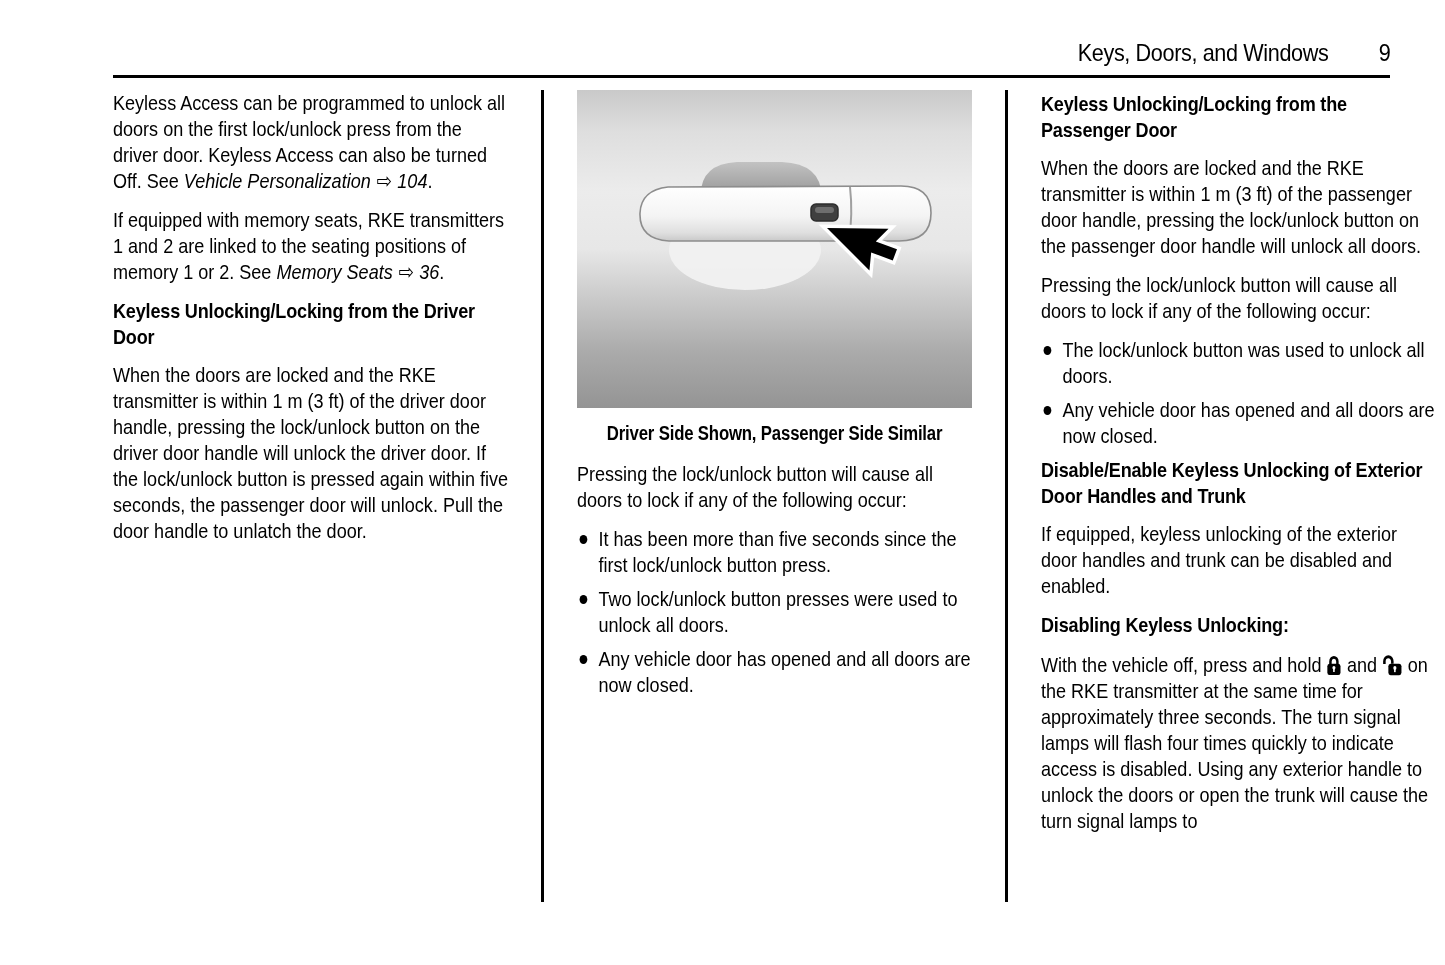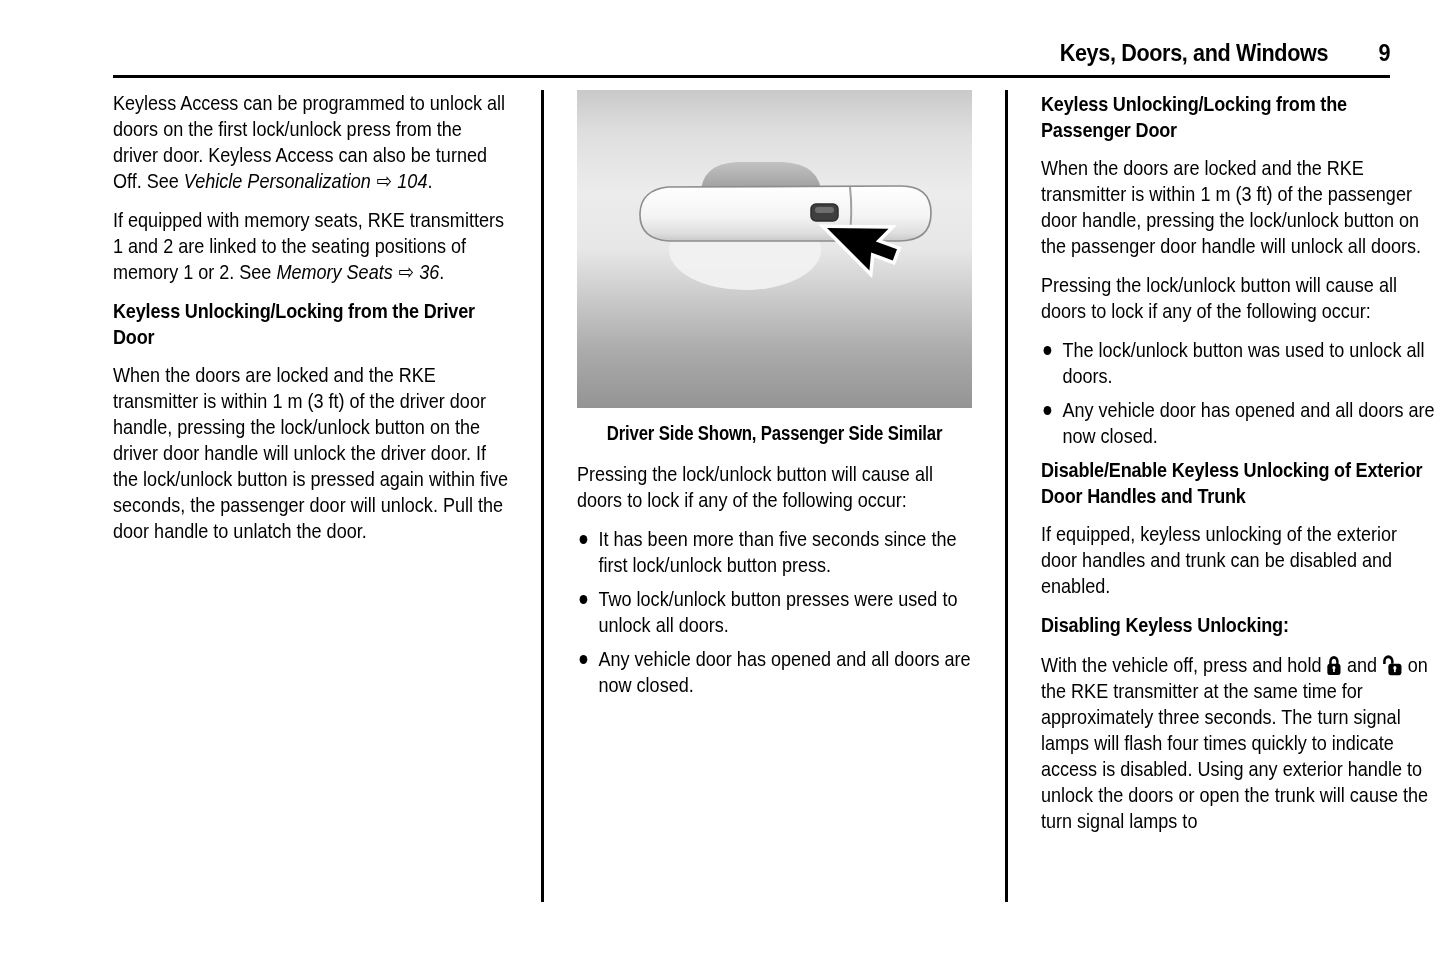--- a/index.html
+++ b/index.html
@@ -7,21 +7,21 @@
     width:1445px;height:965px;overflow:hidden;color:#000;
     font-family:"Liberation Sans","DejaVu Sans",sans-serif;
     font-size:21px;line-height:26px;
     -webkit-font-smoothing:antialiased;
   }
   .page{position:relative;width:1445px;height:965px;}
   
   .hdr{
     display:flex;justify-content:flex-end;align-items:baseline;gap:56px;
     padding:40px 55px 0 113px;
-    font-weight:bold;font-size:24px;letter-spacing:-0.4px;
+    font-weight:normal;font-size:24px;letter-spacing:-0.4px;
   }
   .hdr-inner{display:flex;gap:56px;transform:scaleX(0.9);transform-origin:100% 50%;}
   .hdr-rule{height:3px;background:#000;margin:9px 55px 0 113px;}
   
   .content{
     display:grid;
     grid-template-columns:395px 3px 395px 3px 395px;
     column-gap:33px;
     margin:12px 4px 0 113px;
   }

